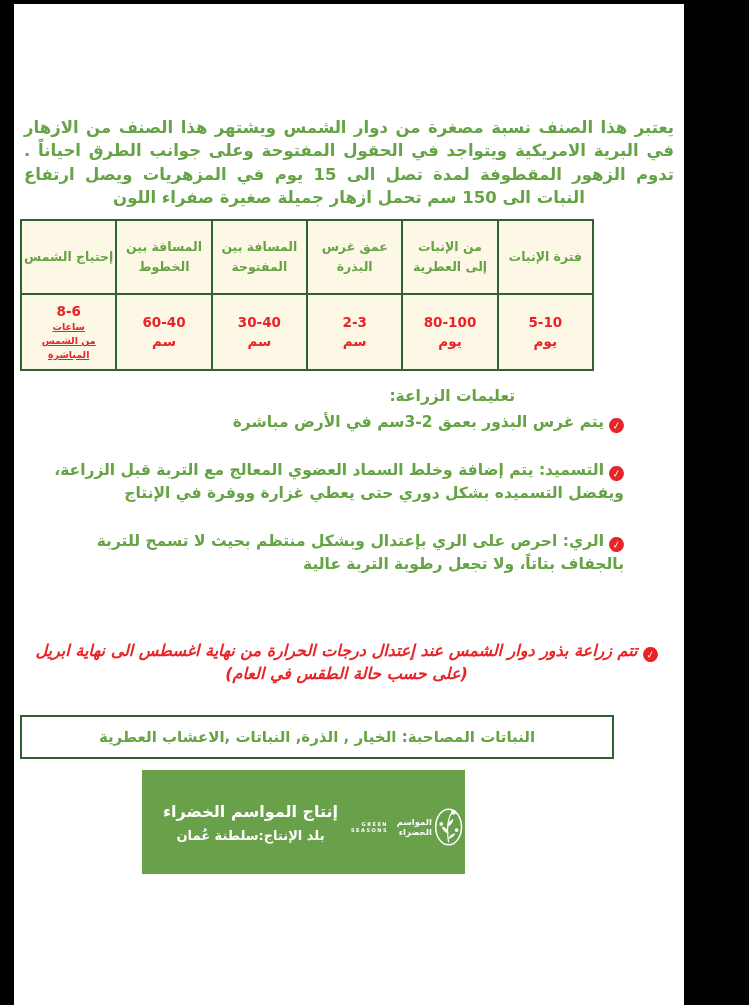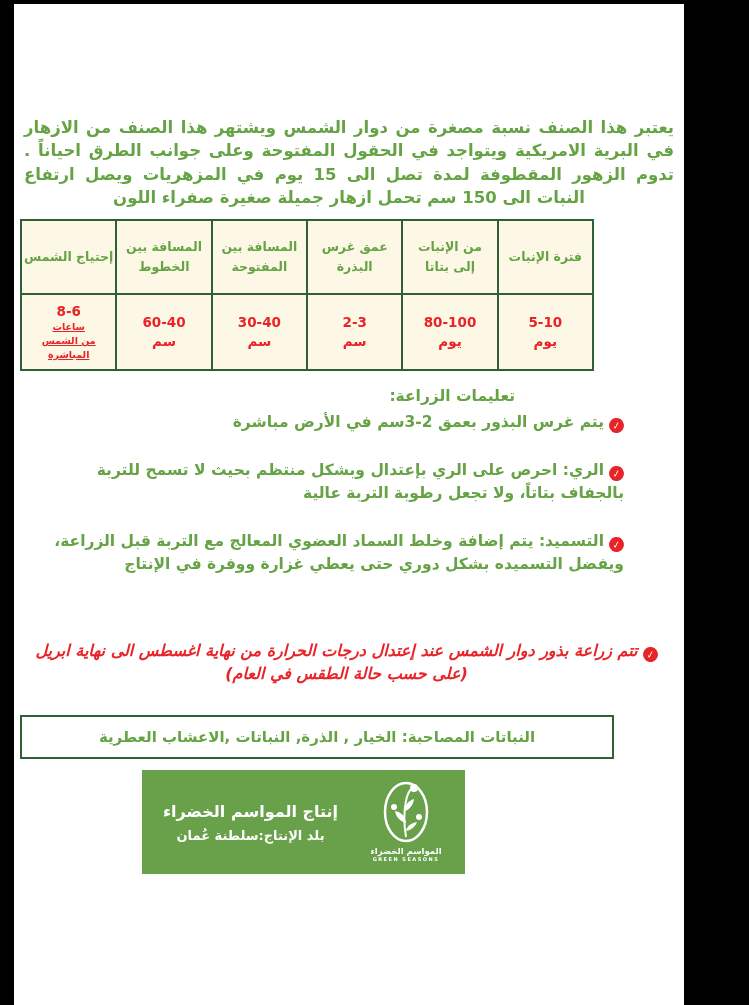--- a/index.html
+++ b/index.html
@@ -124,21 +124,21 @@
     margin: 11px 219px 0 auto;
     width: 323px;
     height: 104px;
     background: #69a14b;
     display: flex;
     align-items: stretch;
   }
   .logo-col {
     width: 118px;
     display: flex;
-    flex-direction: column;
+    flex-direction: row;
     align-items: center;
     justify-content: flex-start;
     padding-top: 9px;
   }
   .logo-title { color: #fff; font-size: 8.5px; font-weight: 700; margin-top: 1px; }
   .logo-tagline { color: #fff; font-size: 5px; letter-spacing: 1.5px; font-weight: 700; }
   .footer-text {
     flex: 1;
     display: flex;
     flex-direction: column;
@@ -154,21 +154,21 @@
 <body>
 
 <div class="sheet">
 
   <p class="intro">يعتبر هذا الصنف نسبة مصغرة من دوار الشمس ويشتهر هذا الصنف من الازهار في البرية الامريكية ويتواجد في الحقول المفتوحة وعلى جوانب الطرق احياناً . تدوم الزهور المقطوفة لمدة تصل الى 15 يوم في المزهريات ويصل ارتفاع النبات الى 150 سم تحمل ازهار جميلة صغيرة صفراء اللون</p>
 
   <table class="spec">
     <tbody>
         <tr>
       <td class="th-cell">فترة الإنبات</td>
-      <td class="th-cell">من الإنبات إلى بتاتا</td>
+      <td class="th-cell">من الإنبات إلى العطرية</td>
       <td class="th-cell">عمق غرس البذرة</td>
       <td class="th-cell">المسافة بين المفتوحة</td>
       <td class="th-cell">المسافة بين الخطوط</td>
       <td class="th-cell">إحتياج الشمس</td>
     </tr>
     <tr>
       <td class="val-cell">
         <div>5-10</div>
         <div class="unit">يوم</div>
       </td>
@@ -198,25 +198,25 @@
   </tbody>
     </table>
 
   <div class="inst-head">تعليمات الزراعة:</div>
 
   <div class="inst">
     <span class="check"></span><span>يتم غرس البذور بعمق 2-3سم في الأرض مباشرة</span>
   </div>
 
   <div class="inst">
+    <span class="check"></span><span>التسميد: يتم إضافة وخلط السماد العضوي المعالج مع التربة قبل الزراعة، ويفضل التسميده بشكل دوري حتى يعطي غزارة ووفرة في الإنتاج</span>
+  </div>
+
+  <div class="inst">
     <span class="check"></span><span>الري: احرص على الري بإعتدال وبشكل منتظم بحيث لا تسمح للتربة بالجفاف بتاتاً، ولا تجعل رطوبة التربة عالية</span>
-  </div>
-
-  <div class="inst">
-    <span class="check"></span><span>التسميد: يتم إضافة وخلط السماد العضوي المعالج مع التربة قبل الزراعة، ويفضل التسميده بشكل دوري حتى يعطي غزارة ووفرة في الإنتاج</span>
   </div>
 
   <div class="note">
     <span class="check"></span><span>تتم زراعة بذور دوار الشمس عند إعتدال درجات الحرارة من نهاية اغسطس الى نهاية ابريل</span>
     <div>(على حسب حالة الطقس في العام)</div>
   </div>
 
   <div class="companion">
     <span>النباتات المصاحبة: الخيار , الذرة, النباتات ,الاعشاب العطرية</span>
   </div>

